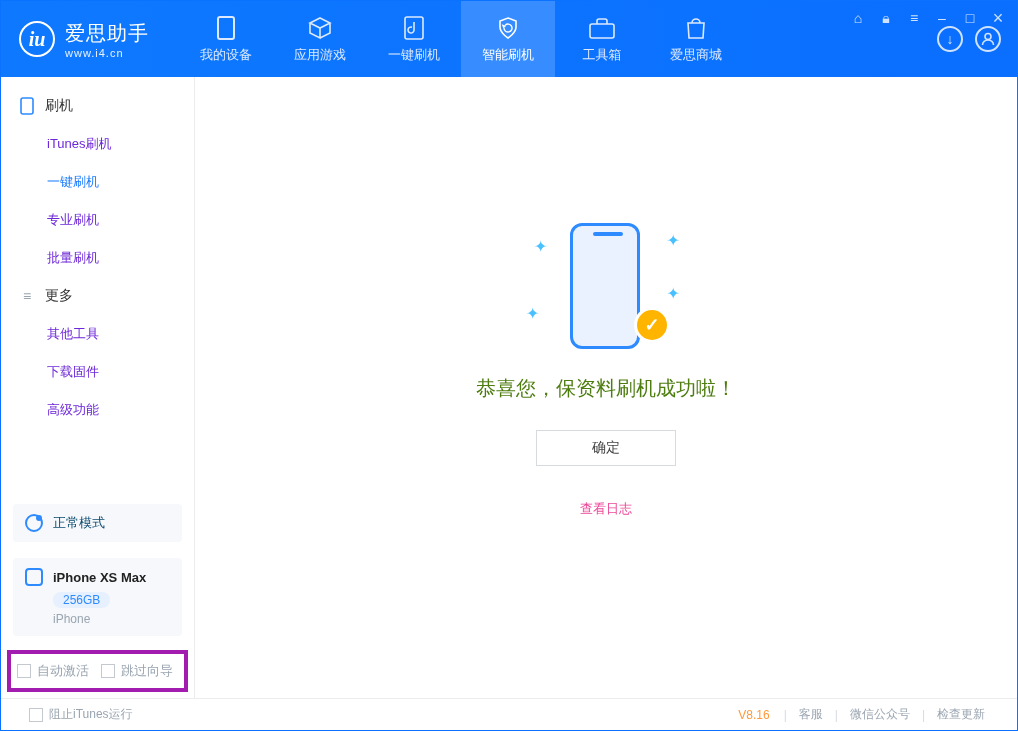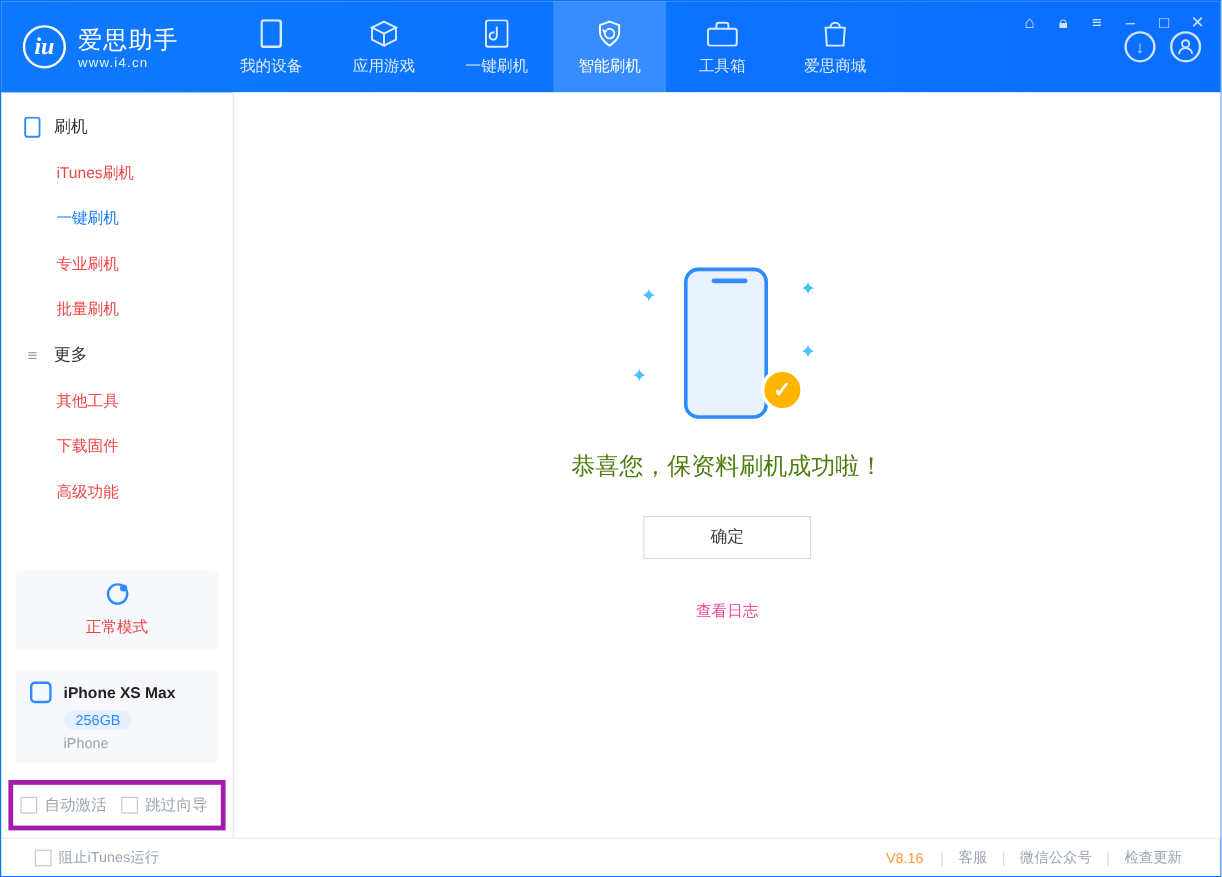--- a/index.html
+++ b/index.html
@@ -21,25 +21,25 @@
   .win-ctrl .wbtn { width: 18px; height: 18px; display:flex; align-items:center; justify-content:center; color:#cfe2ff; cursor:pointer; font-size:14px;}
   .header-right-icons{ display:flex; gap:12px; align-items:center; margin-left:auto; margin-right:16px;}
   .circ-icon{ width:26px;height:26px;border:2px solid #cfe2ff;border-radius:50%;display:flex;align-items:center;justify-content:center;cursor:pointer;color:#cfe2ff;font-size:14px;}
 
   .body { flex: 1; display: flex; min-height: 0; }
 
   .sidebar { width: 194px; border-right: 1px solid #ececec; display: flex; flex-direction: column; }
   .side-scroll{ flex:1; overflow:auto; padding-top:10px;}
   .sec-title { display: flex; align-items: center; padding: 10px 18px; font-size: 14px; font-weight: 500; color:#333;}
   .sec-title .secicon{ width:16px;height:16px; margin-right:10px; display:flex;align-items:center;justify-content:center;color:#2e8bff;}
-  .sec-item { padding: 10px 10px 10px 46px; font-size: 13px; color:#ef4444; cursor:pointer;}
+  .sec-item { padding: 10px 10px 10px 46px; font-size: 13px; color:#6d28d9; cursor:pointer;}
   .sec-item.active { color:#1a7bff; }
 
   .mode-card, .device-card { margin: 8px 12px; background:#f6f8fb; border-radius:4px; padding:10px 12px; }
-  .mode-card{ display:flex; align-items:center; gap:10px; color:#ef4444; cursor:pointer; font-size:13px;flex-direction:column;}
+  .mode-card{ display:flex; align-items:center; gap:10px; color:#0c4a6e; cursor:pointer; font-size:13px;}
   .mode-icon{ width:18px;height:18px;border:2px solid #2e8bff;border-radius:50%;position:relative; display:flex;align-items:center;justify-content:center;}
   .mode-icon:after{content:"";position:absolute;width:6px;height:6px;border-radius:50%;background:#2e8bff;top:-1px;right:-1px;}
   .device-card{ cursor:pointer; }
   .device-row{ display:flex; align-items:center; gap:10px;}
   .device-icon{ width:18px;height:18px;border:2px solid #2e8bff;border-radius:4px;}
   .device-name{ font-weight:700; color:#222;}
   .badge{ display:inline-block;background:#e6f0ff;color:#2e8bff;border-radius:10px;padding:1px 10px;font-size:12px;margin-top:6px;margin-left:28px;}
   .device-type{ color:#9aa5b1; font-size:12px; margin-left:28px; margin-top:4px;}
 
   .side-bottom{ border-top:1px solid #ececec; border:4px solid #a21caf; margin:6px; padding:8px 6px; display:flex; gap:12px; align-items:center;}

